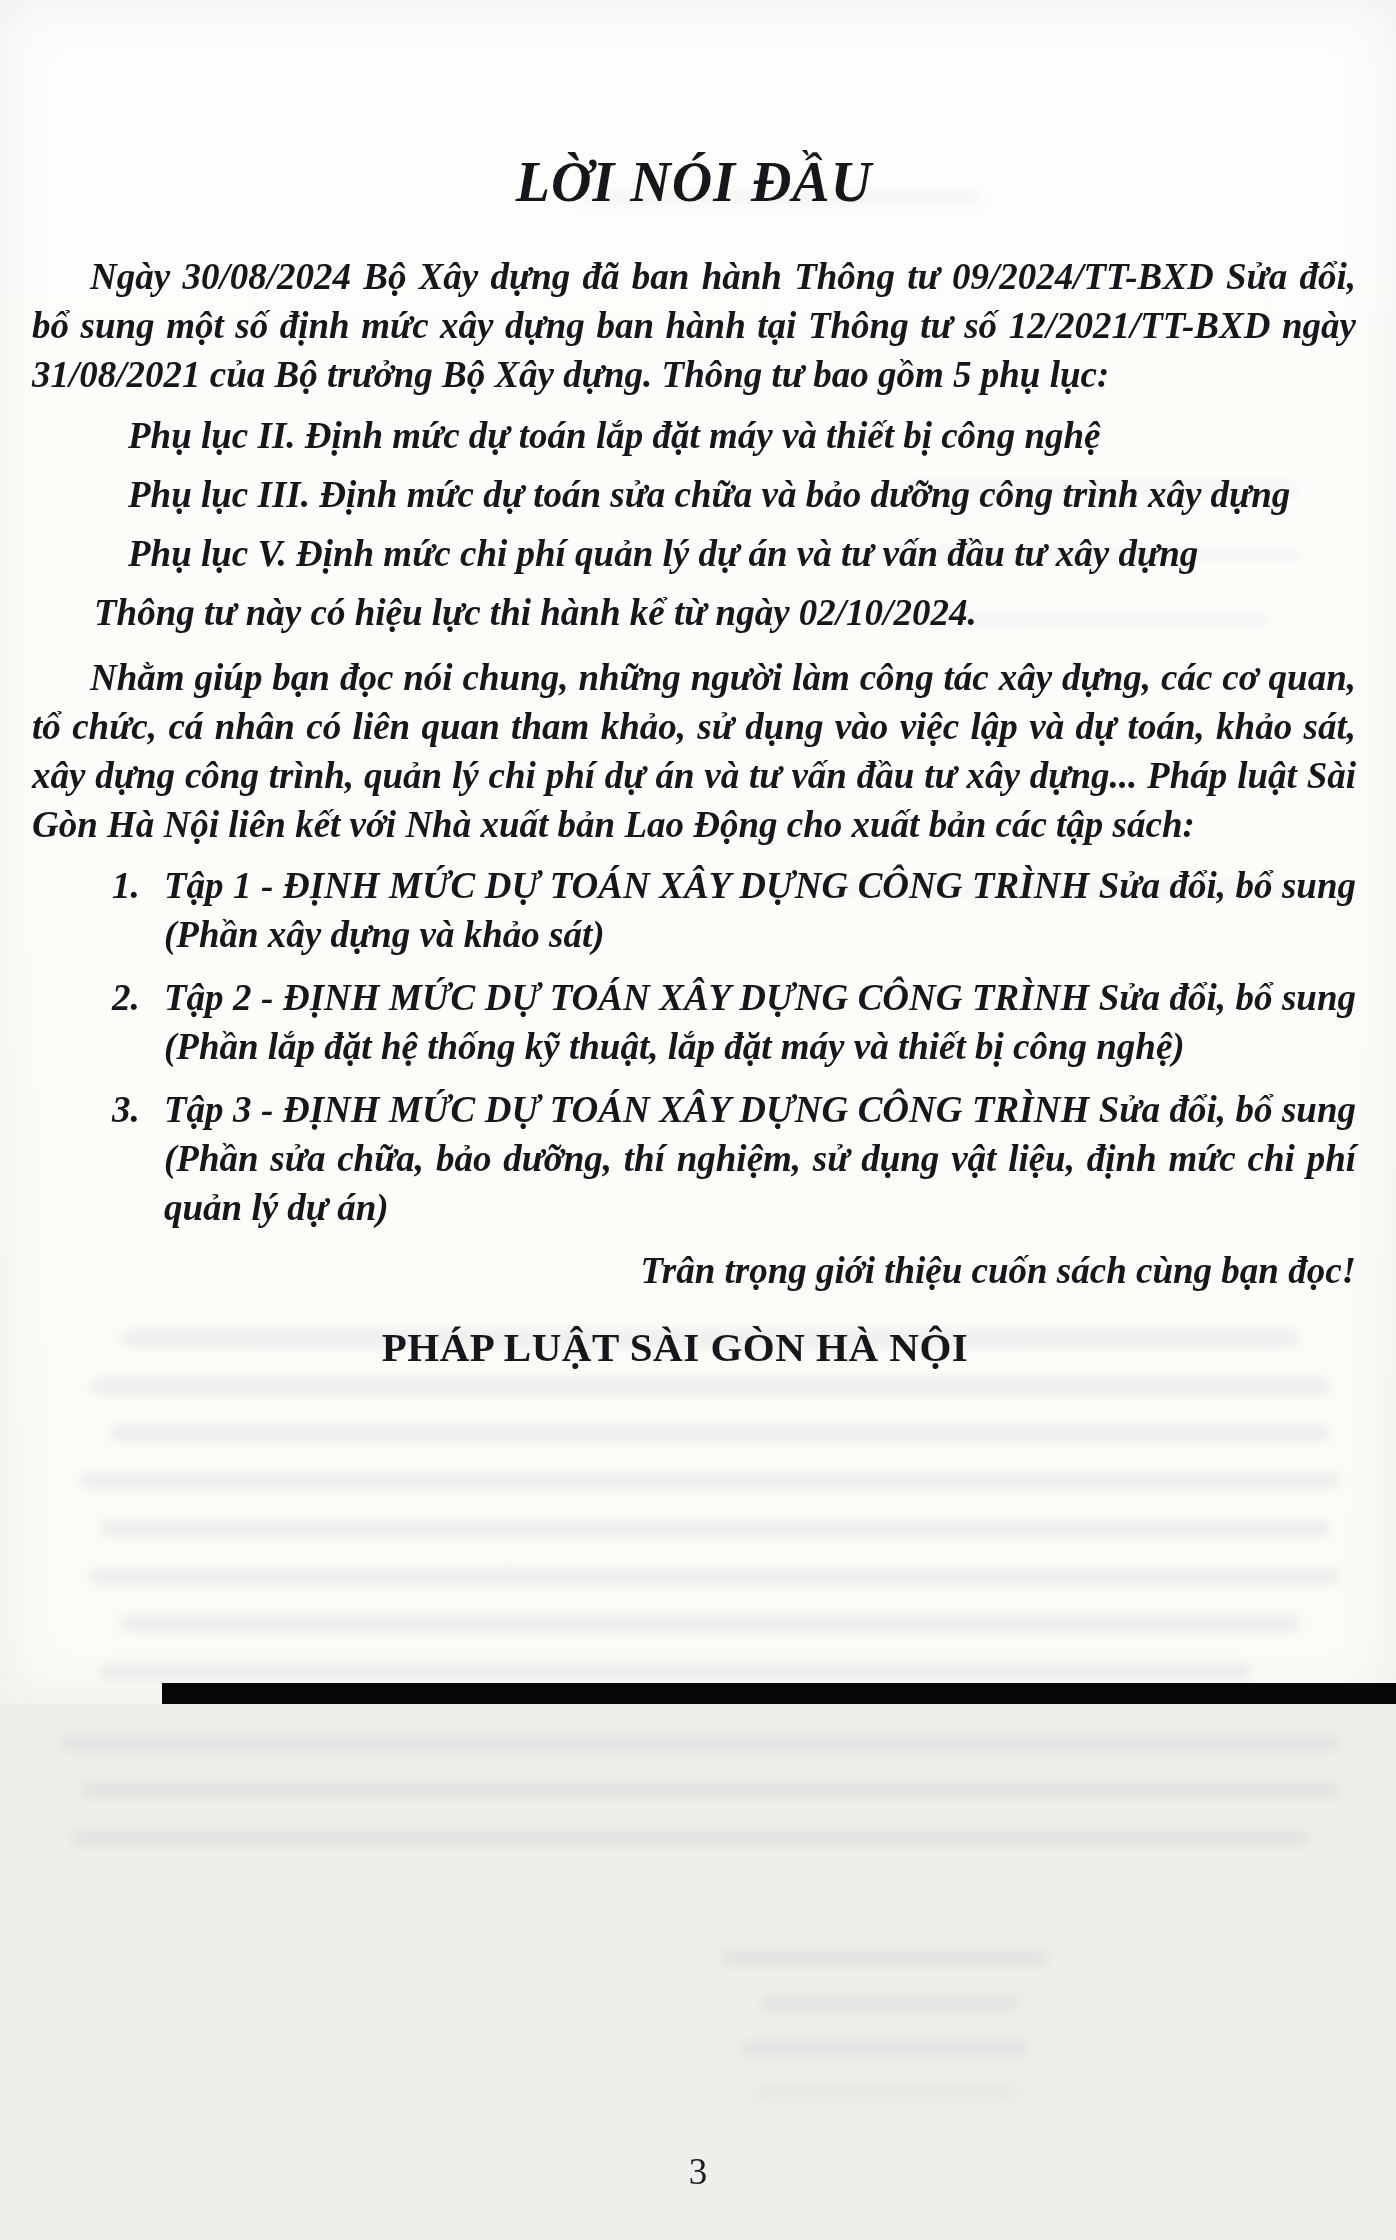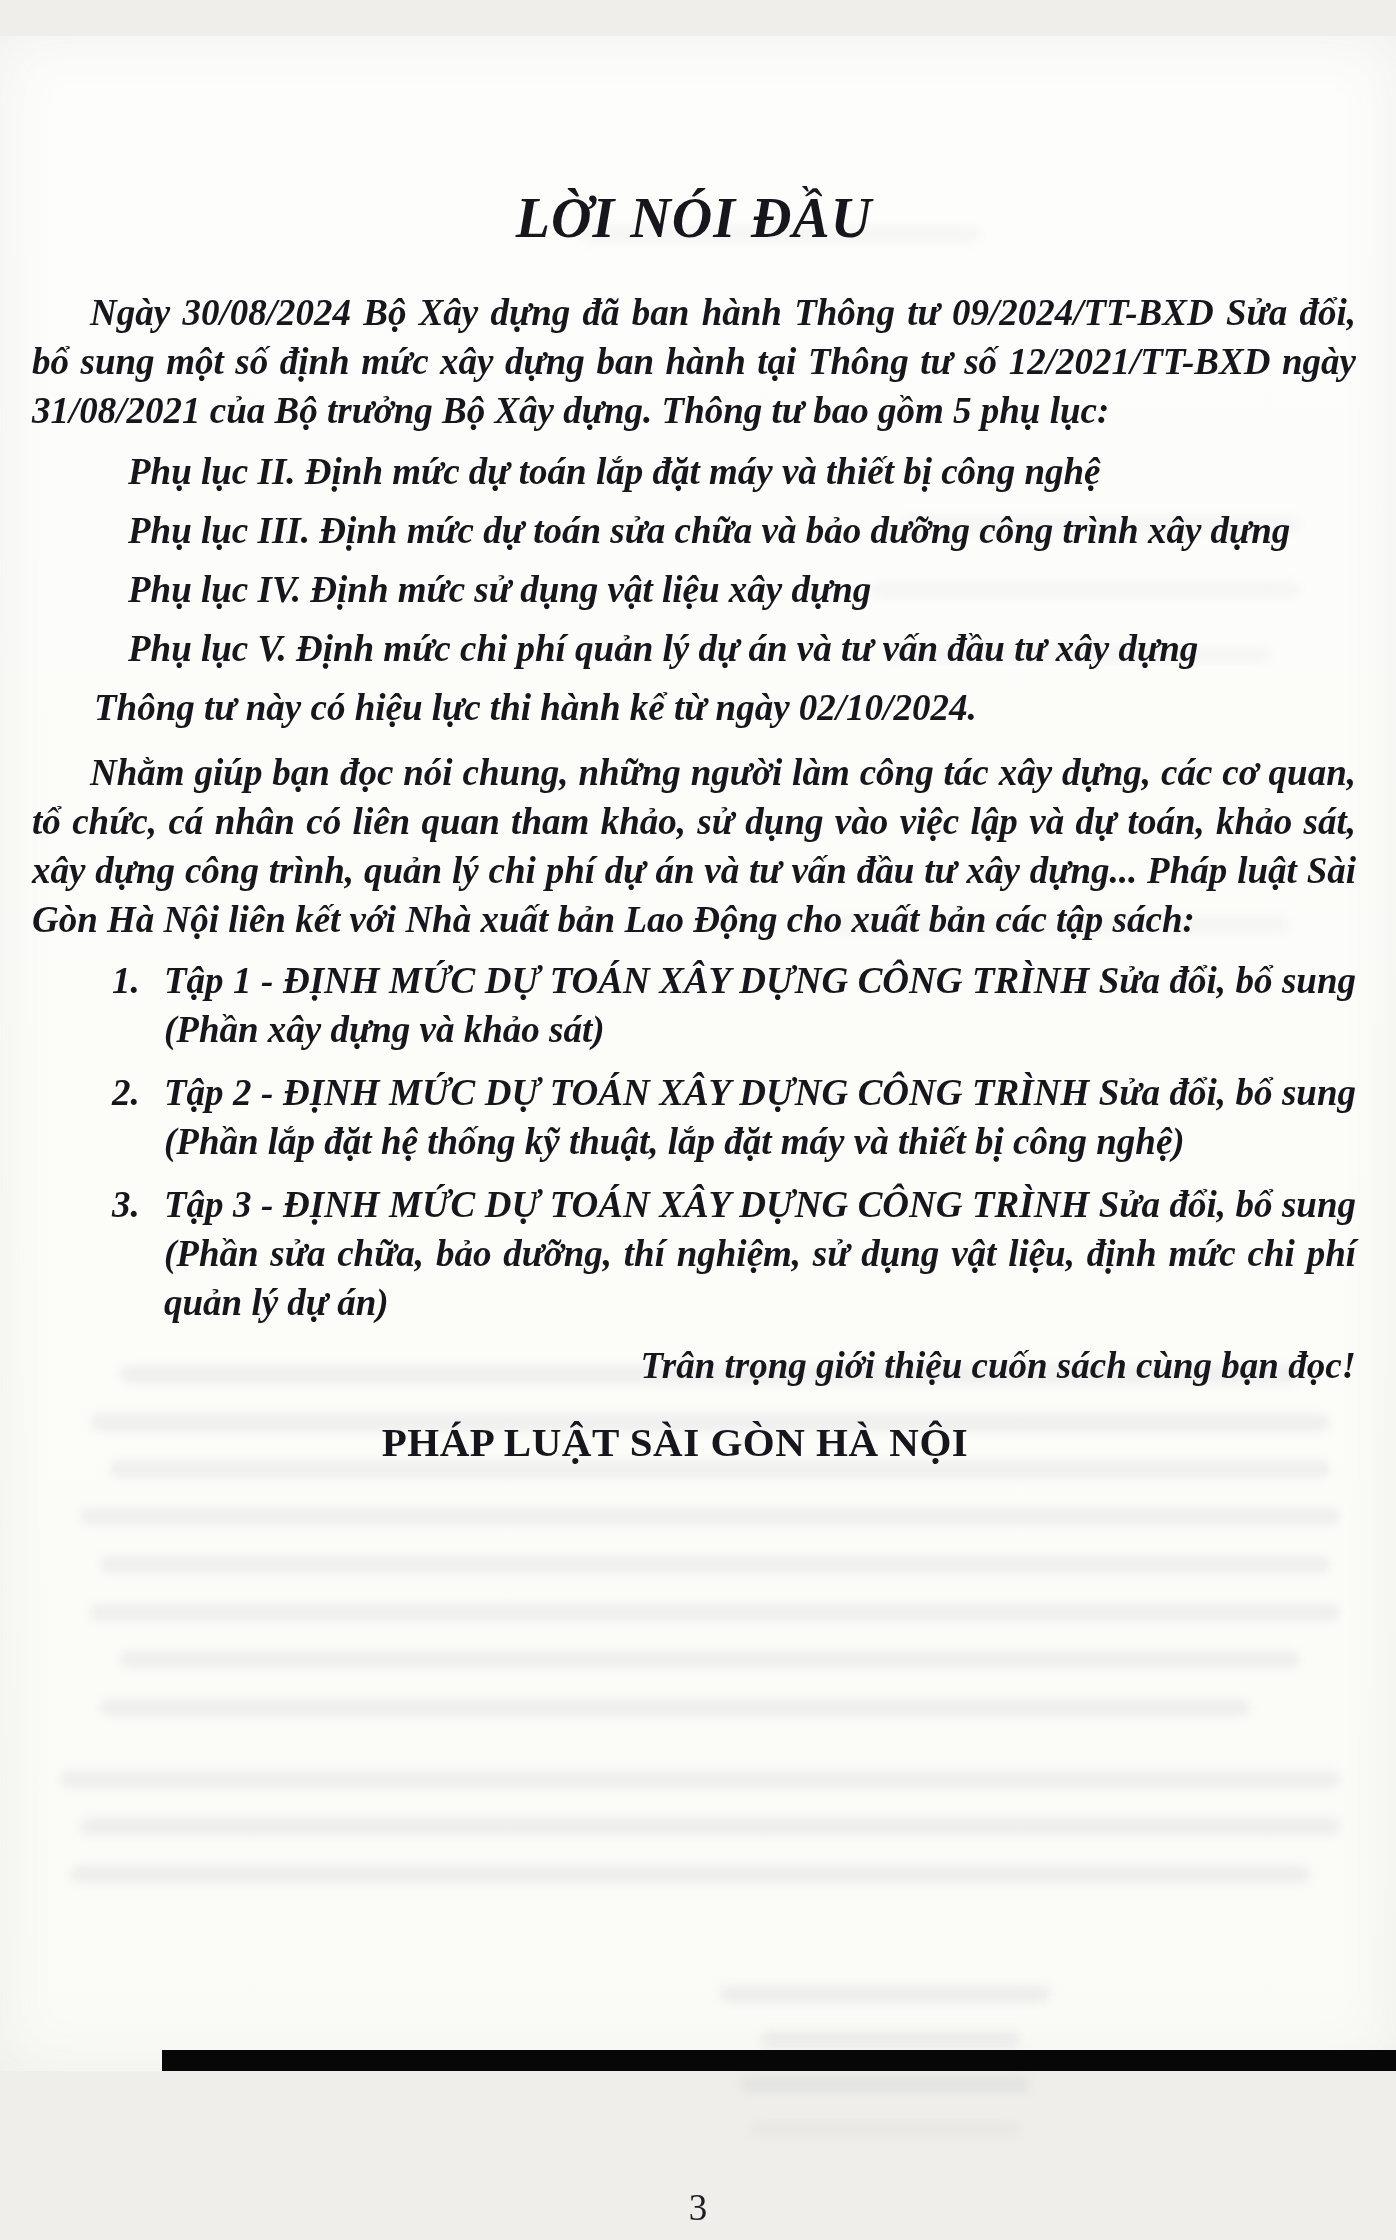--- a/index.html
+++ b/index.html
@@ -4,25 +4,24 @@
 <style>
   html,body{margin:0;padding:0;}
   body{
     width:1396px;height:2240px;
     background:#efeeea;
     font-family:"Liberation Serif","DejaVu Serif",serif;
     overflow:hidden;
   }
   .page{
     position:relative;
-    width:1396px;height:2035px;
+    width:1396px;height:1704px;
     background:linear-gradient(180deg,#fdfdfb 0%,#fcfcf9 60%,#fafaf6 100%);
     color:#16161c;
     box-shadow:inset 0 0 60px rgba(90,90,85,0.08);
-    margin-top:36px;
   }
   .content{
     position:relative;
     padding:152px 40px 0 32px;
     font-style:italic;
     font-weight:700;
     font-size:37px;
     line-height:49px;
     z-index:2;
   }
@@ -137,21 +136,20 @@
 
   <div class="content">
 
     <h1 class="doc-title">LỜI NÓI ĐẦU</h1>
 
     <p class="para">Ngày 30/08/2024 Bộ Xây dựng đã ban hành Thông tư 09/2024/TT-BXD Sửa đổi, bổ sung một số định mức xây dựng ban hành tại Thông tư số 12/2021/TT-BXD ngày 31/08/2021 của Bộ trưởng Bộ Xây dựng. Thông tư bao gồm 5 phụ lục:</p>
 
     <ul class="appendix-list">
       <li>Phụ lục II. Định mức dự toán lắp đặt máy và thiết bị công nghệ</li>
       <li>Phụ lục III. Định mức dự toán sửa chữa và bảo dưỡng công trình xây dựng</li>
-      <li>Phụ lục IV. Định mức sử dụng vật liệu xây dựng</li>
       <li>Phụ lục V. Định mức chi phí quản lý dự án và tư vấn đầu tư xây dựng</li>
     </ul>
 
     <p class="effective-note">Thông tư này có hiệu lực thi hành kể từ ngày 02/10/2024.</p>
 
     <p class="para">Nhằm giúp bạn đọc nói chung, những người làm công tác xây dựng, các cơ quan, tổ chức, cá nhân có liên quan tham khảo, sử dụng vào việc lập và dự toán, khảo sát, xây dựng công trình, quản lý chi phí dự án và tư vấn đầu tư xây dựng... Pháp luật Sài Gòn Hà Nội liên kết với Nhà xuất bản Lao Động cho xuất bản các tập sách:</p>
 
     <ol class="volume-list">
       <li>
         <span class="volume-number">1.</span>

